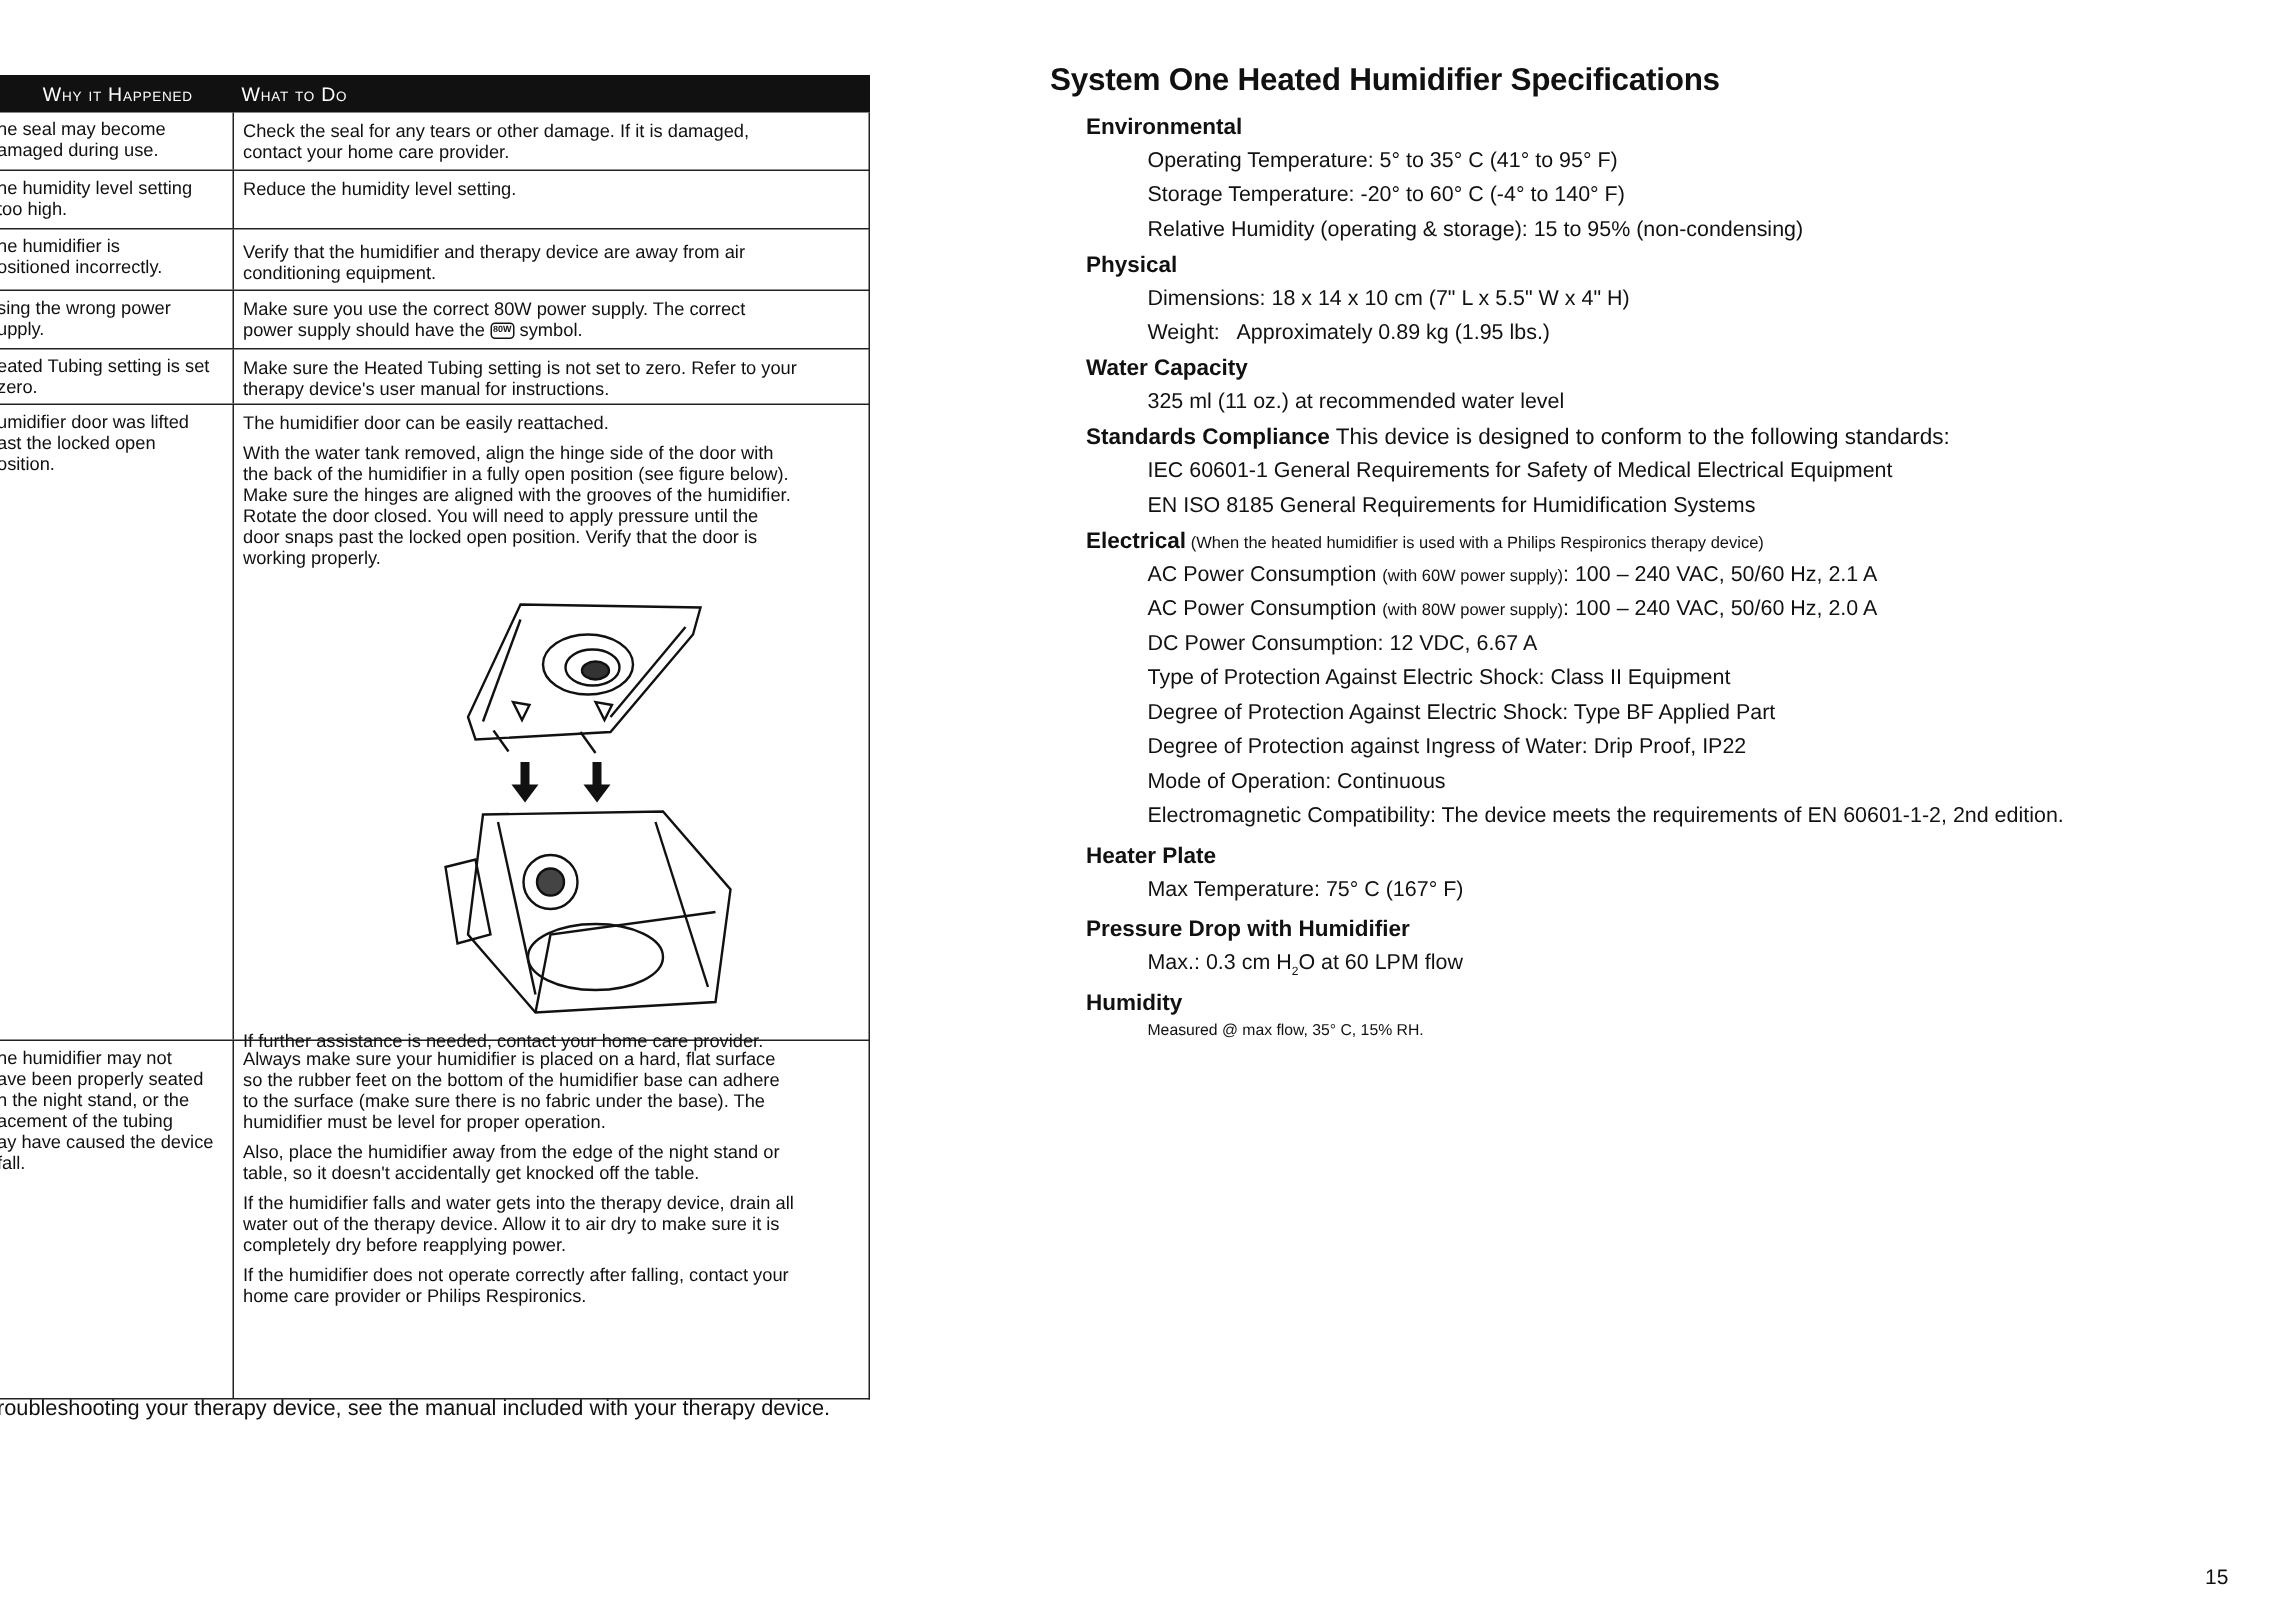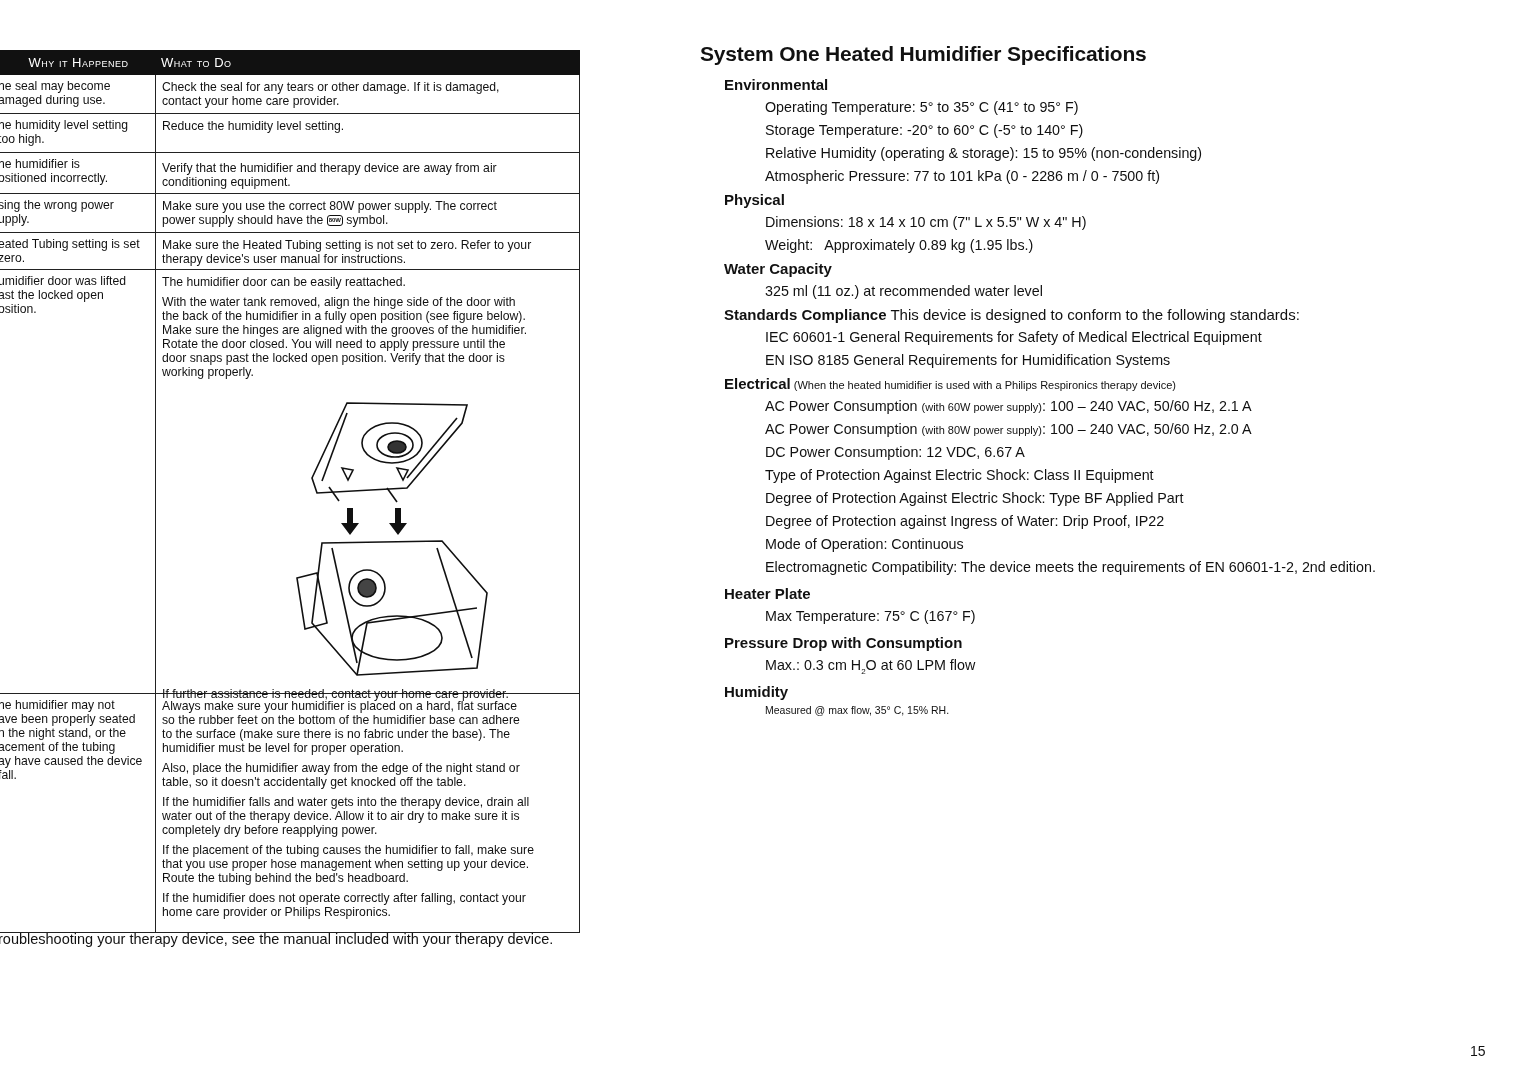--- a/index.html
+++ b/index.html
@@ -225,39 +225,35 @@
       <div class="what">
         <p>Always make sure your humidifier is placed on a hard, flat surface
 so the rubber feet on the bottom of the humidifier base can adhere
 to the surface (make sure there is no fabric under the base). The
 humidifier must be level for proper operation.</p>
         <p>Also, place the humidifier away from the edge of the night stand or
 table, so it doesn't accidentally get knocked off the table.</p>
         <p>If the humidifier falls and water gets into the therapy device, drain all
 water out of the therapy device. Allow it to air dry to make sure it is
 completely dry before reapplying power.</p>
-        <p>If the placement of the tubing causes the humidifier to fall, make sure
-that you use proper hose management when setting up your device.
-Route the tubing behind the bed's headboard.</p>
         <p>If the humidifier does not operate correctly after falling, contact your
 home care provider or Philips Respironics.</p>
       </div>
     </div>
   </div>
 
   <div class="foot-note">roubleshooting your therapy device, see the manual included with your therapy device.</div>
 
   <div class="spec">
     <h1>System One Heated Humidifier Specifications</h1>
 
     <div class="sec-title">Environmental</div>
     <div class="item">Operating Temperature: 5° to 35° C (41° to 95° F)</div>
-    <div class="item">Storage Temperature: -20° to 60° C (-5° to 140° F)</div>
+    <div class="item">Storage Temperature: -20° to 60° C (-4° to 140° F)</div>
     <div class="item">Relative Humidity (operating &amp; storage): 15 to 95% (non-condensing)</div>
-    <div class="item">Atmospheric Pressure: 77 to 101 kPa (0 - 2286 m / 0 - 7500 ft)</div>
 
     <div class="sec-title">Physical</div>
     <div class="item">Dimensions: 18 x 14 x 10 cm (7" L x 5.5" W x 4" H)</div>
     <div class="item" style="white-space:pre">Weight:   Approximately 0.89 kg (1.95 lbs.)</div>
 
     <div class="sec-title">Water Capacity</div>
     <div class="item">325 ml (11 oz.) at recommended water level</div>
 
     <div class="sec-title">
       <span>Standards Compliance</span><span class="inline"> This device is designed to conform to the following standards:</span>
@@ -277,21 +273,21 @@
     <div class="item">DC Power Consumption: 12 VDC, 6.67 A</div>
     <div class="item">Type of Protection Against Electric Shock: Class II Equipment</div>
     <div class="item">Degree of Protection Against Electric Shock: Type BF Applied Part</div>
     <div class="item">Degree of Protection against Ingress of Water: Drip Proof, IP22</div>
     <div class="item">Mode of Operation: Continuous</div>
     <div class="item">Electromagnetic Compatibility: The device meets the requirements of EN 60601-1-2, 2nd edition.</div>
 
     <div class="sec-title" style="margin-top:3px">Heater Plate</div>
     <div class="item">Max Temperature: 75° C (167° F)</div>
 
-    <div class="sec-title" style="margin-top:3px">Pressure Drop with Consumption</div>
+    <div class="sec-title" style="margin-top:3px">Pressure Drop with Humidifier</div>
     <div class="item">
       <span>Max.: 0.3 cm H</span><sub>2</sub><span>O at 60 LPM flow</span>
     </div>
 
     <div class="sec-title" style="margin-top:3px">Humidity</div>
     <div class="note">Measured @ max flow, 35° C, 15% RH.</div>
   </div>
 
   <div class="page-num">15</div>
 </div>

